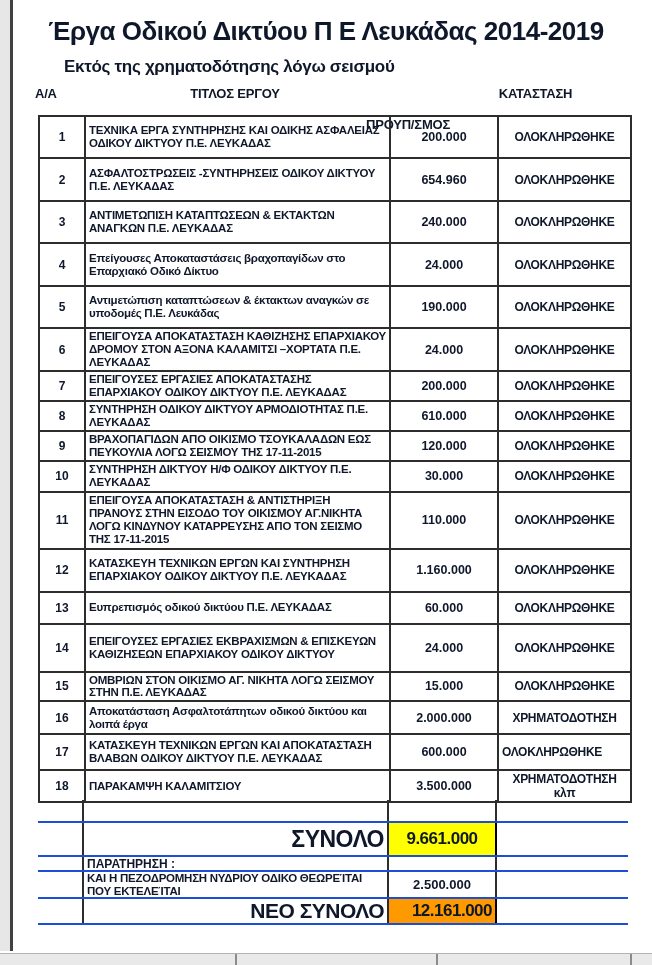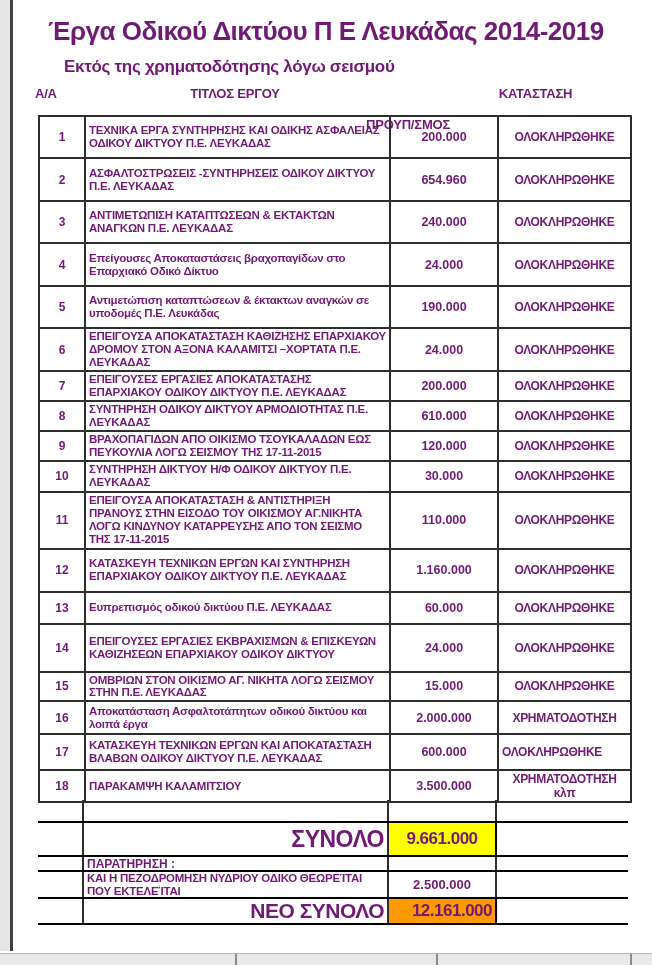--- a/index.html
+++ b/index.html
@@ -1,17 +1,17 @@
 <!DOCTYPE html>
 <html lang="el"><head>
 <meta charset="utf-8">
 <style>
   html,body{margin:0;padding:0;background:#fff;}
   #screen{position:relative;width:652px;height:965px;background:#ffffff;overflow:hidden;
-          font-family:"Liberation Sans",sans-serif;color:#701a75;}
+          font-family:"Liberation Sans",sans-serif;color:#0f172a;}
   
   .margin-strip{position:absolute;left:0;top:0;width:10px;height:951px;background:#e7e7e7;}
   .edge-line{position:absolute;left:10px;top:0;width:3px;height:951px;background:#414141;}
   .bottom-bar{position:absolute;left:0;top:953px;width:652px;height:12px;background:#e9e9e9;border-top:1px solid #b3b3b3;}
   .tick{position:absolute;top:0;width:2px;height:12px;background:#8b8b8b;}
   
   .doc-title{position:absolute;left:13px;top:16px;width:626px;text-align:center;
              font-size:26px;font-weight:bold;letter-spacing:-0.5px;}
   .doc-subtitle{position:absolute;left:64px;top:57px;font-size:17px;font-weight:bold;letter-spacing:-0.3px;}
   .col-head{position:absolute;top:86px;font-size:13px;font-weight:bold;letter-spacing:-0.2px;}
@@ -23,21 +23,21 @@
   table{border-collapse:collapse;table-layout:fixed;}
   #main-table{position:absolute;left:38px;top:115px;width:560px;}
   #main-table td{border:2px solid #2d2d2d;padding:1px 3px;vertical-align:middle;overflow:hidden;}
   td.c-num{width:38px;text-align:center;font-size:12px;font-weight:bold;}
   td.c-title{width:297px;font-size:11.5px;font-weight:bold;line-height:1.12;letter-spacing:-0.25px;}
   td.c-budget{width:100px;text-align:center;font-size:12.5px;font-weight:bold;}
   td.c-status{width:125px;text-align:center;font-size:12px;font-weight:bold;letter-spacing:-0.3px;}
   tr.status-bottom td.c-status{vertical-align:bottom;text-align:left;padding-left:2px;}
   
   #summary-table{position:absolute;left:38px;top:800px;width:560px;}
-  #summary-table td{border-bottom:2px solid #000000;padding:0 3px;vertical-align:middle;overflow:hidden;}
+  #summary-table td{border-bottom:2px solid #1d4ed8;padding:0 3px;vertical-align:middle;overflow:hidden;}
   #summary-table td+td{border-left:2px solid #2d2d2d;}
   #summary-table td.f-num{width:38px;}
   #summary-table td.f-title{width:297px;}
   #summary-table td.f-budget{width:100px;text-align:center;}
   #summary-table td.f-status{width:125px;}
   .total-label{font-size:23px;font-weight:bold;text-align:right;letter-spacing:-0.5px;}
   .newtotal-label{font-size:21px;font-weight:bold;text-align:right;letter-spacing:-0.5px;}
   .hl-cell{border:2px solid #000;text-align:center;font-size:17px;font-weight:bold;letter-spacing:-0.5px;}
   .note-label{font-size:12px;font-weight:bold;line-height:1;}
   .note-text{font-size:11.5px;font-weight:bold;line-height:1.1;letter-spacing:-0.25px;border-radius:11px;}

